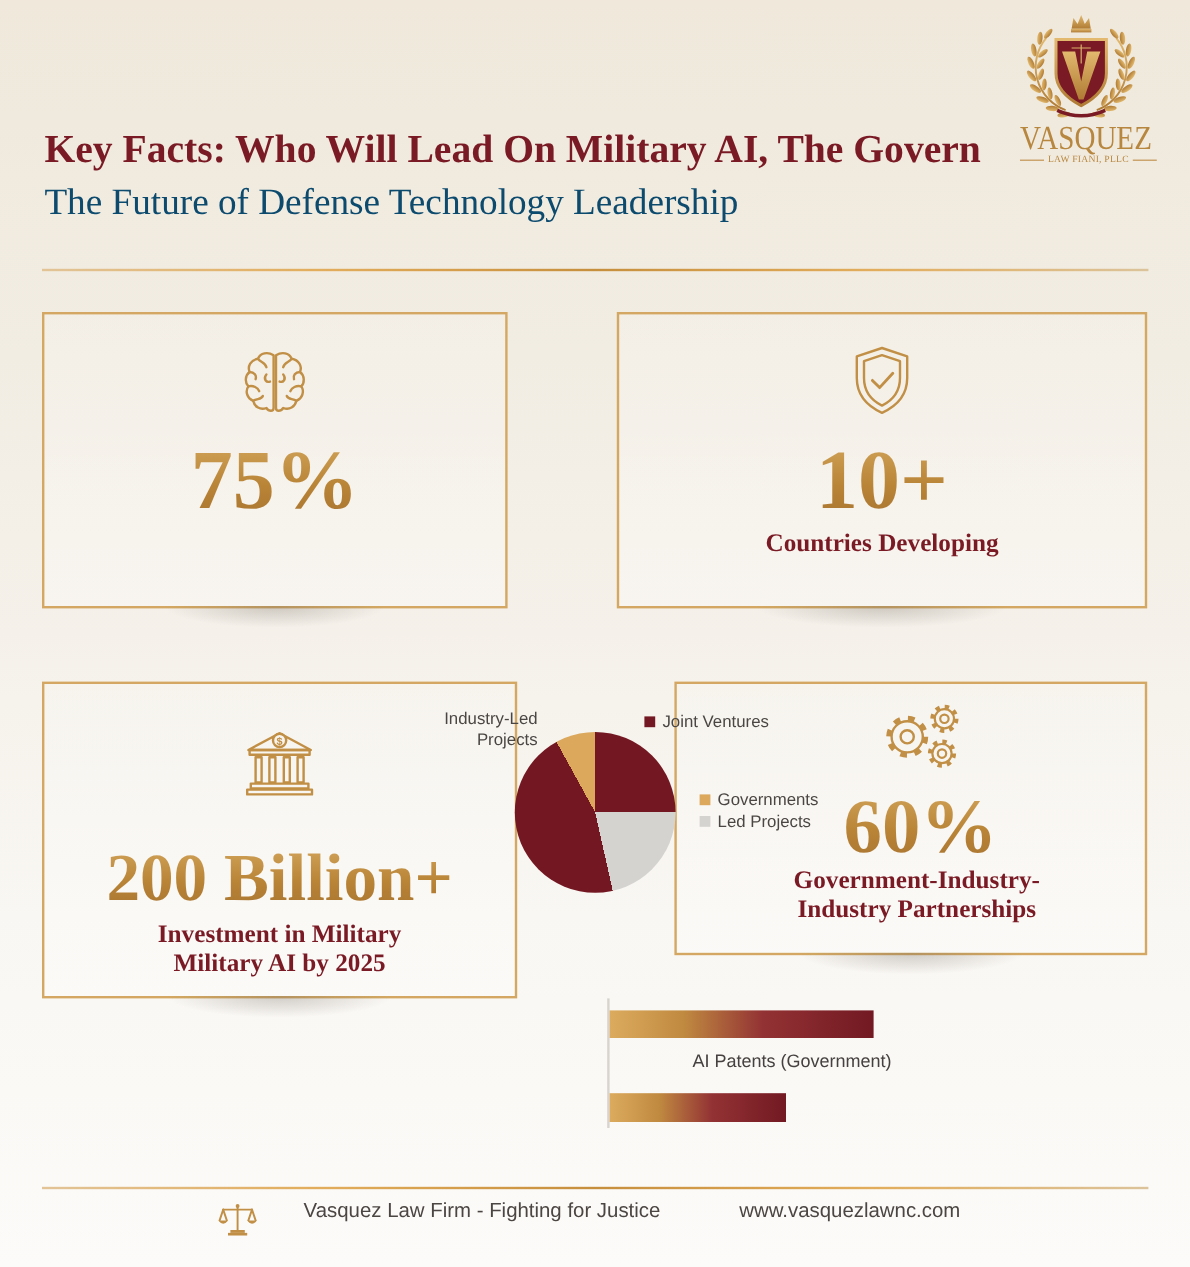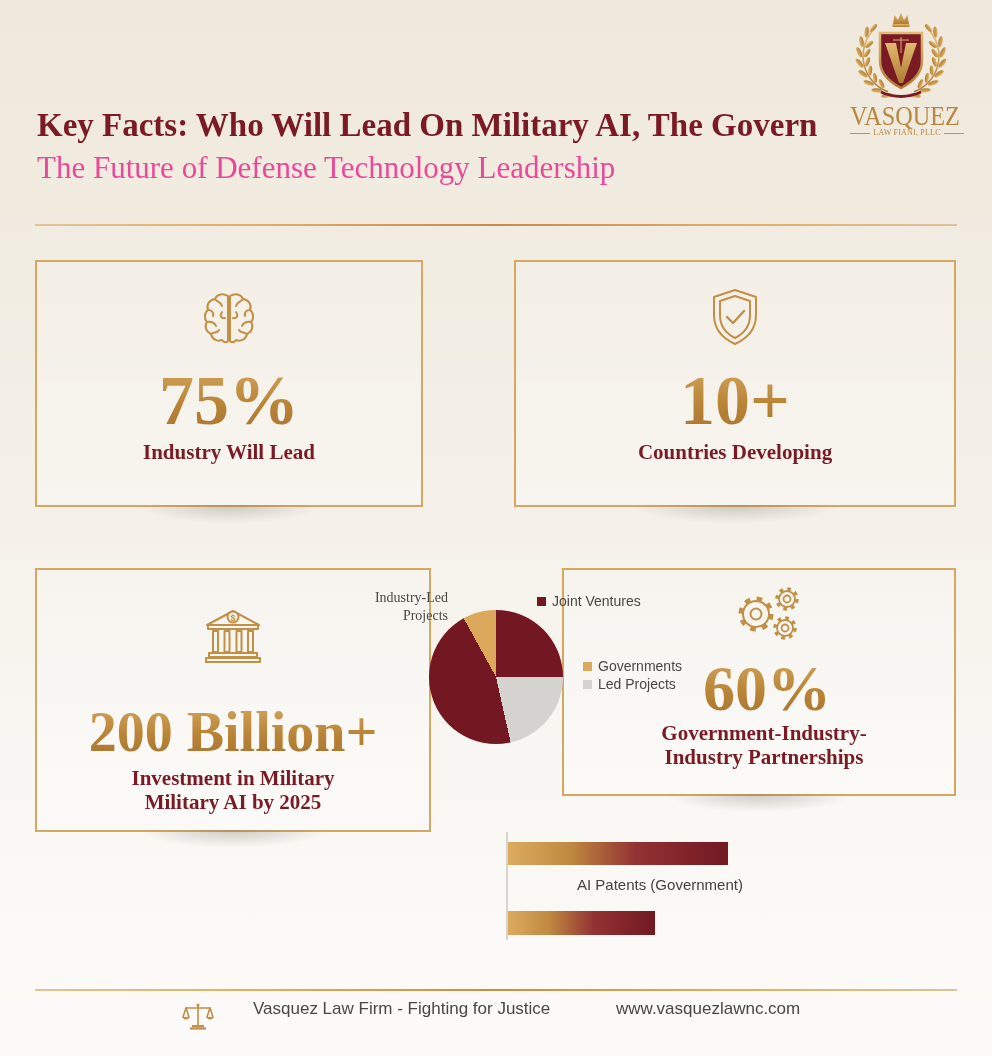--- a/index.html
+++ b/index.html
@@ -11,21 +11,21 @@
   }
   .abs { position: absolute; }
 
   
   .title {
     left: 37px; top: 105px; white-space: nowrap;
     font: bold 33px/40px "Liberation Serif", serif; color: #7a1a24;
   }
   .subtitle {
     left: 37px; top: 149px; white-space: nowrap;
-    font: 31px/38px "Liberation Serif", serif; color: #ec4899;
+    font: 31px/38px "Liberation Serif", serif; color: #0c4a6e;
   }
   .rule {
     left: 35px; width: 922px; height: 2px;
     background: linear-gradient(90deg, #e2c497 0%, #e2ad5c 25%, #c68f3d 50%, #e2ad5c 75%, #dcc39a 100%);
   }
 
   
   .logo-emblem { left: 853px; top: 6px; width: 100px; height: 95px; }
   .logo-name {
     left: 850px; top: 102px; white-space: nowrap;
@@ -63,21 +63,21 @@
     font: bold 21px/24px "Liberation Serif", serif; color: #7a1a24;
   }
   .card .lbl span { display: block; white-space: nowrap; }
 
   
   .pie { left: 429px; top: 610px; width: 134px; height: 134px; border-radius: 50%; }
   .pie-callout {
     left: 338px; top: 589px; width: 110px; text-align: right;
     font: 14px/18px "Liberation Sans", sans-serif; color: #4a4643;
   }
-  .pie-callout span { display: block; white-space: nowrap; font-family: Liberation Serif, serif; }
+  .pie-callout span { display: block; white-space: nowrap; }
   .legend-item { display: flex; align-items: center; gap: 6px; white-space: nowrap;
     font: 14px/18px "Liberation Sans", sans-serif; color: #4a4643; }
   .swatch { width: 9px; height: 9px; display: inline-block; }
 
   
   .bar-axis { left: 506px; top: 832px; width: 2px; height: 108px; background: #d8d3cd; }
   .bar {
     left: 508px; height: 23px;
     background: linear-gradient(90deg, #dcab5e 0%, #c08a40 28%, #933234 58%, #721922 100%);
   }
@@ -165,21 +165,20 @@
         <path d="M16 11 C18 14 22 14 23 18"></path>
         <path d="M9 22 C13 22 15 25 14 28"></path>
         <path d="M8 34 C12 33 16 35 17 38"></path>
         <path d="M12 46 C15 44 19 45 20 42"></path>
         <path d="M23 24 C20 28 23 31 26 30"></path>
       </g>
     </g>
   </svg>
   <div class="num" style="top:104px; font-size:70px; line-height:70px;">75%</div>
   <div class="lbl" style="top:178px;">
-    <span>Industry Will Lead</span>
   </div>
 </div>
 
 <div class="card" style="left:514px; top:260px; width:442px; height:247px;">
   <svg class="icon" style="top:25px; width:50px; height:60px; margin-left:-25px;" viewBox="0 0 50 60">
     <g fill="none" stroke="#c18f45" stroke-width="2" stroke-linecap="round" stroke-linejoin="round">
       <path d="M25 3 L46 10 L46 28 C46 43 36 52 25 57 C14 52 4 43 4 28 L4 10 Z"></path>
       <path d="M25 9 L40 14 L40 28 C40 40 33 47 25 51 C17 47 10 40 10 28 L10 14 Z"></path>
       <path d="M17 30 L23 36 L34 24" stroke-width="2.4"></path>
     </g>

